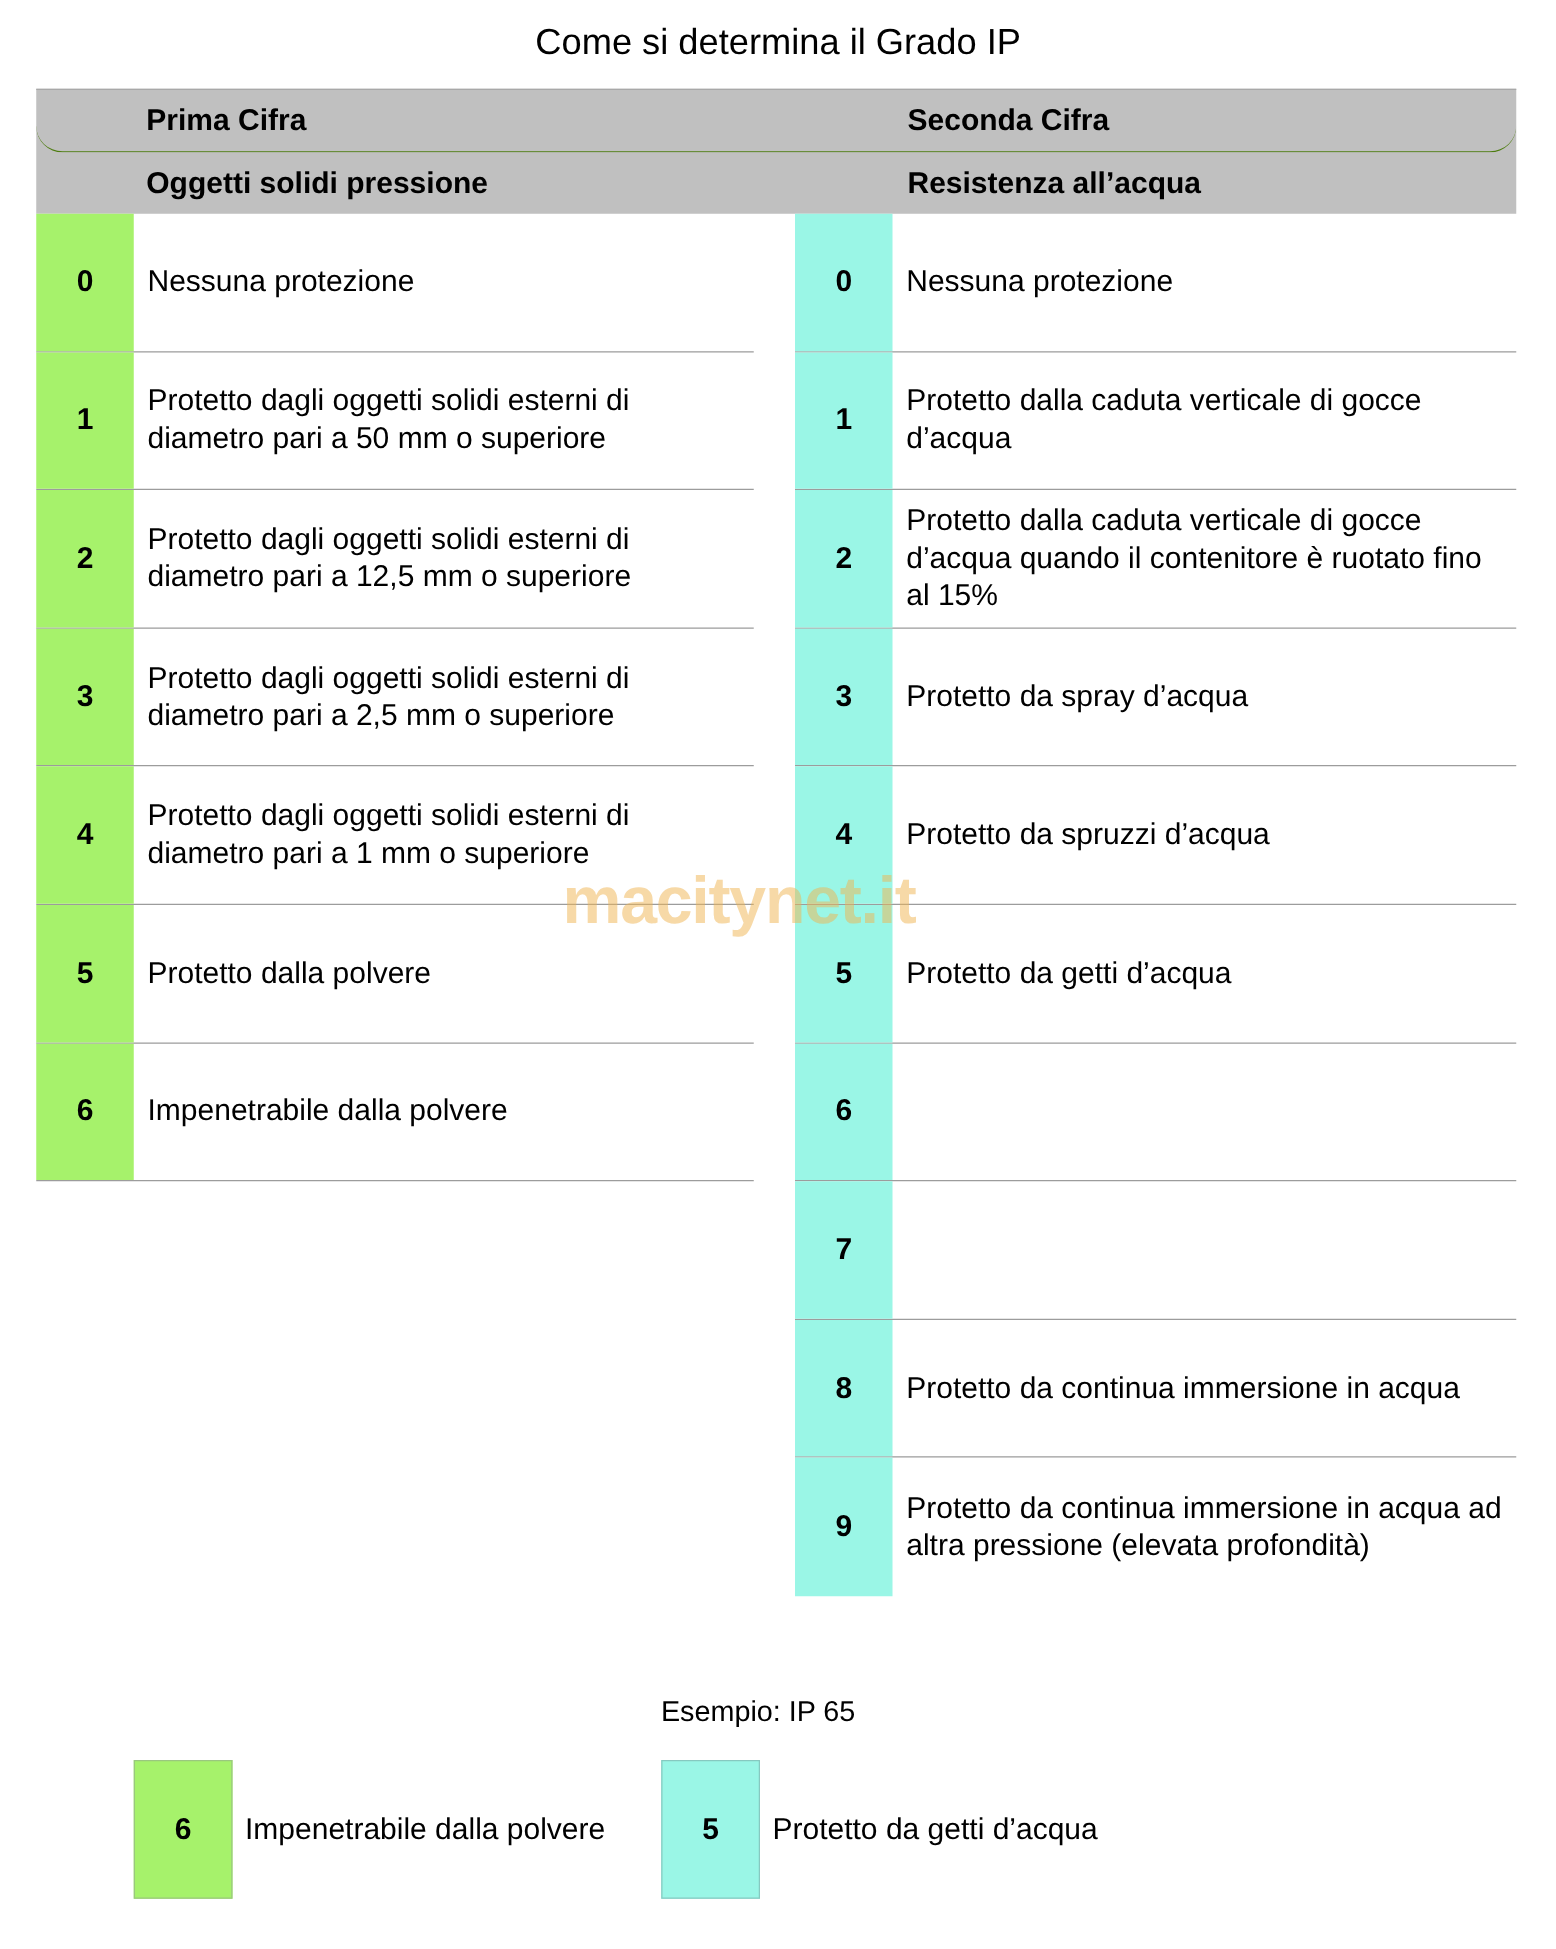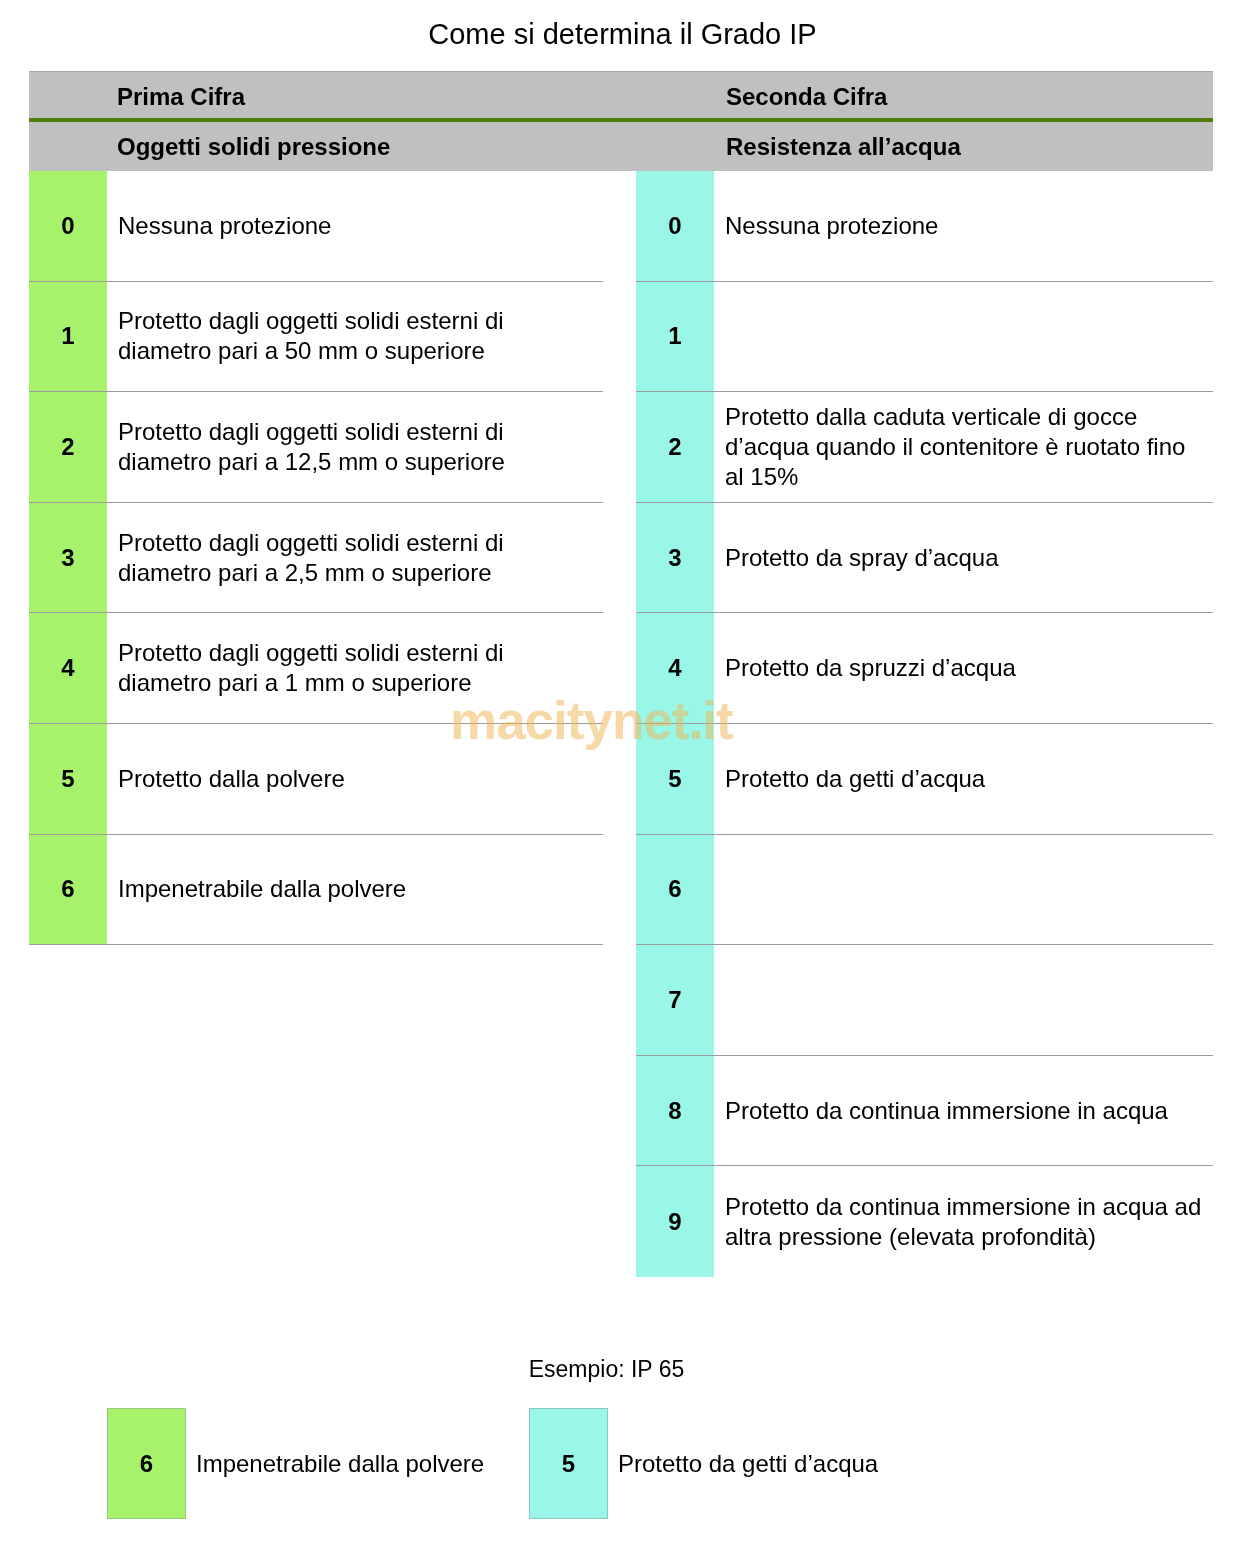--- a/index.html
+++ b/index.html
@@ -3,21 +3,21 @@
   <meta charset="utf-8">
   <style>
     * { box-sizing: border-box; margin: 0; padding: 0; }
     html, body { width: 1245px; height: 1559px; background: #ffffff; overflow: hidden; }
     body { position: relative; font-family: "Liberation Sans", sans-serif; color: #000; }
 
     .title { position: absolute; left: 0; width: 1245px; top: 18px; text-align: center; font-size: 29px; }
 
     .header { position: absolute; left: 29px; top: 71px; width: 1184px; height: 100px; background: #c0c0c0; border-top: 1px solid #a8a8a8; }
     .header-row { position: absolute; left: 0; width: 1184px; height: 50px; }
-    .header-row.r1 { top: 0; border-bottom: 4px solid #4d7c0f; }
+    .header-row.r1 { top: 0; border-bottom: 1px solid #4d7c0f; border-radius: 21px; }
     .header-row.r2 { top: 50px; }
     .hcell { position: absolute; top: 0; height: 50px; line-height: 50px; font-weight: bold; font-size: 24px; }
     .hcell.left { left: 88px; }
     .hcell.right { left: 697px; }
 
     .col { position: absolute; top: 171px; }
     .col.left { left: 29px; width: 574px; }
     .col.right { left: 636px; width: 577px; }
 
     .row { position: relative; height: 110.6px; border-bottom: 1px solid #9c9c9c; }
@@ -84,20 +84,21 @@
     </div>
 </div>
 
 <div class="col right">
   <div class="row">
       <div class="digit">0</div>
       <div class="desc">Nessuna protezione</div>
     </div>
   <div class="row">
       <div class="digit">1</div>
+      <div class="desc">Protetto dalla caduta verticale di gocce d’acqua</div>
     </div>
   <div class="row">
       <div class="digit">2</div>
       <div class="desc">Protetto dalla caduta verticale di gocce d’acqua quando il contenitore è ruotato fino al 15%</div>
     </div>
   <div class="row">
       <div class="digit">3</div>
       <div class="desc">Protetto da spray d’acqua</div>
     </div>
   <div class="row">

